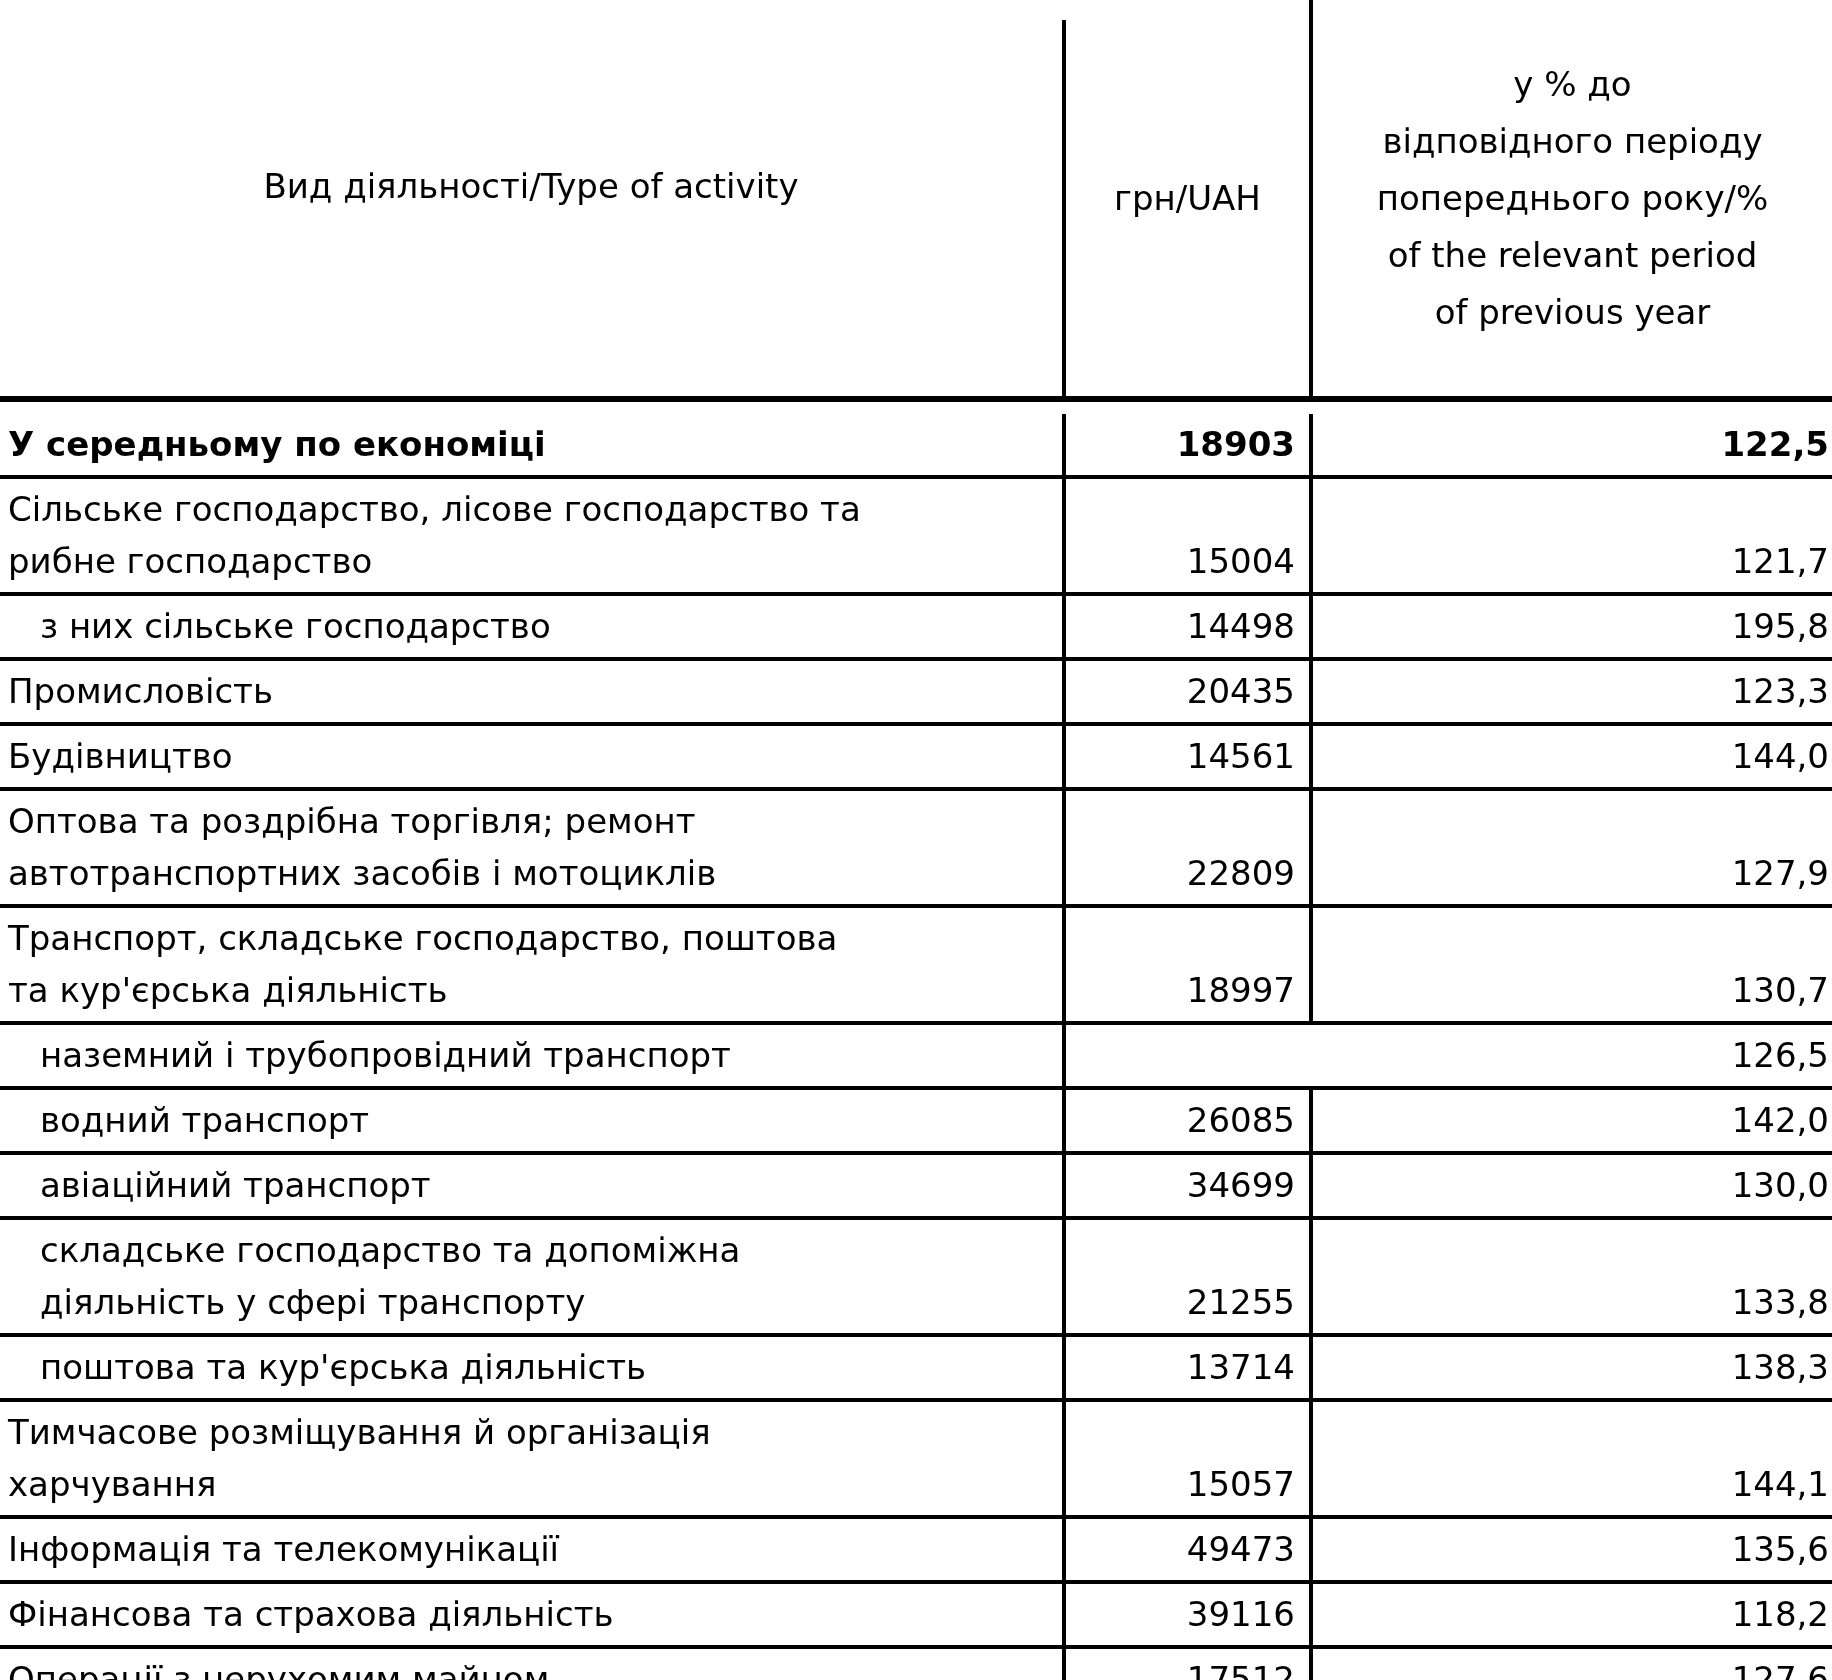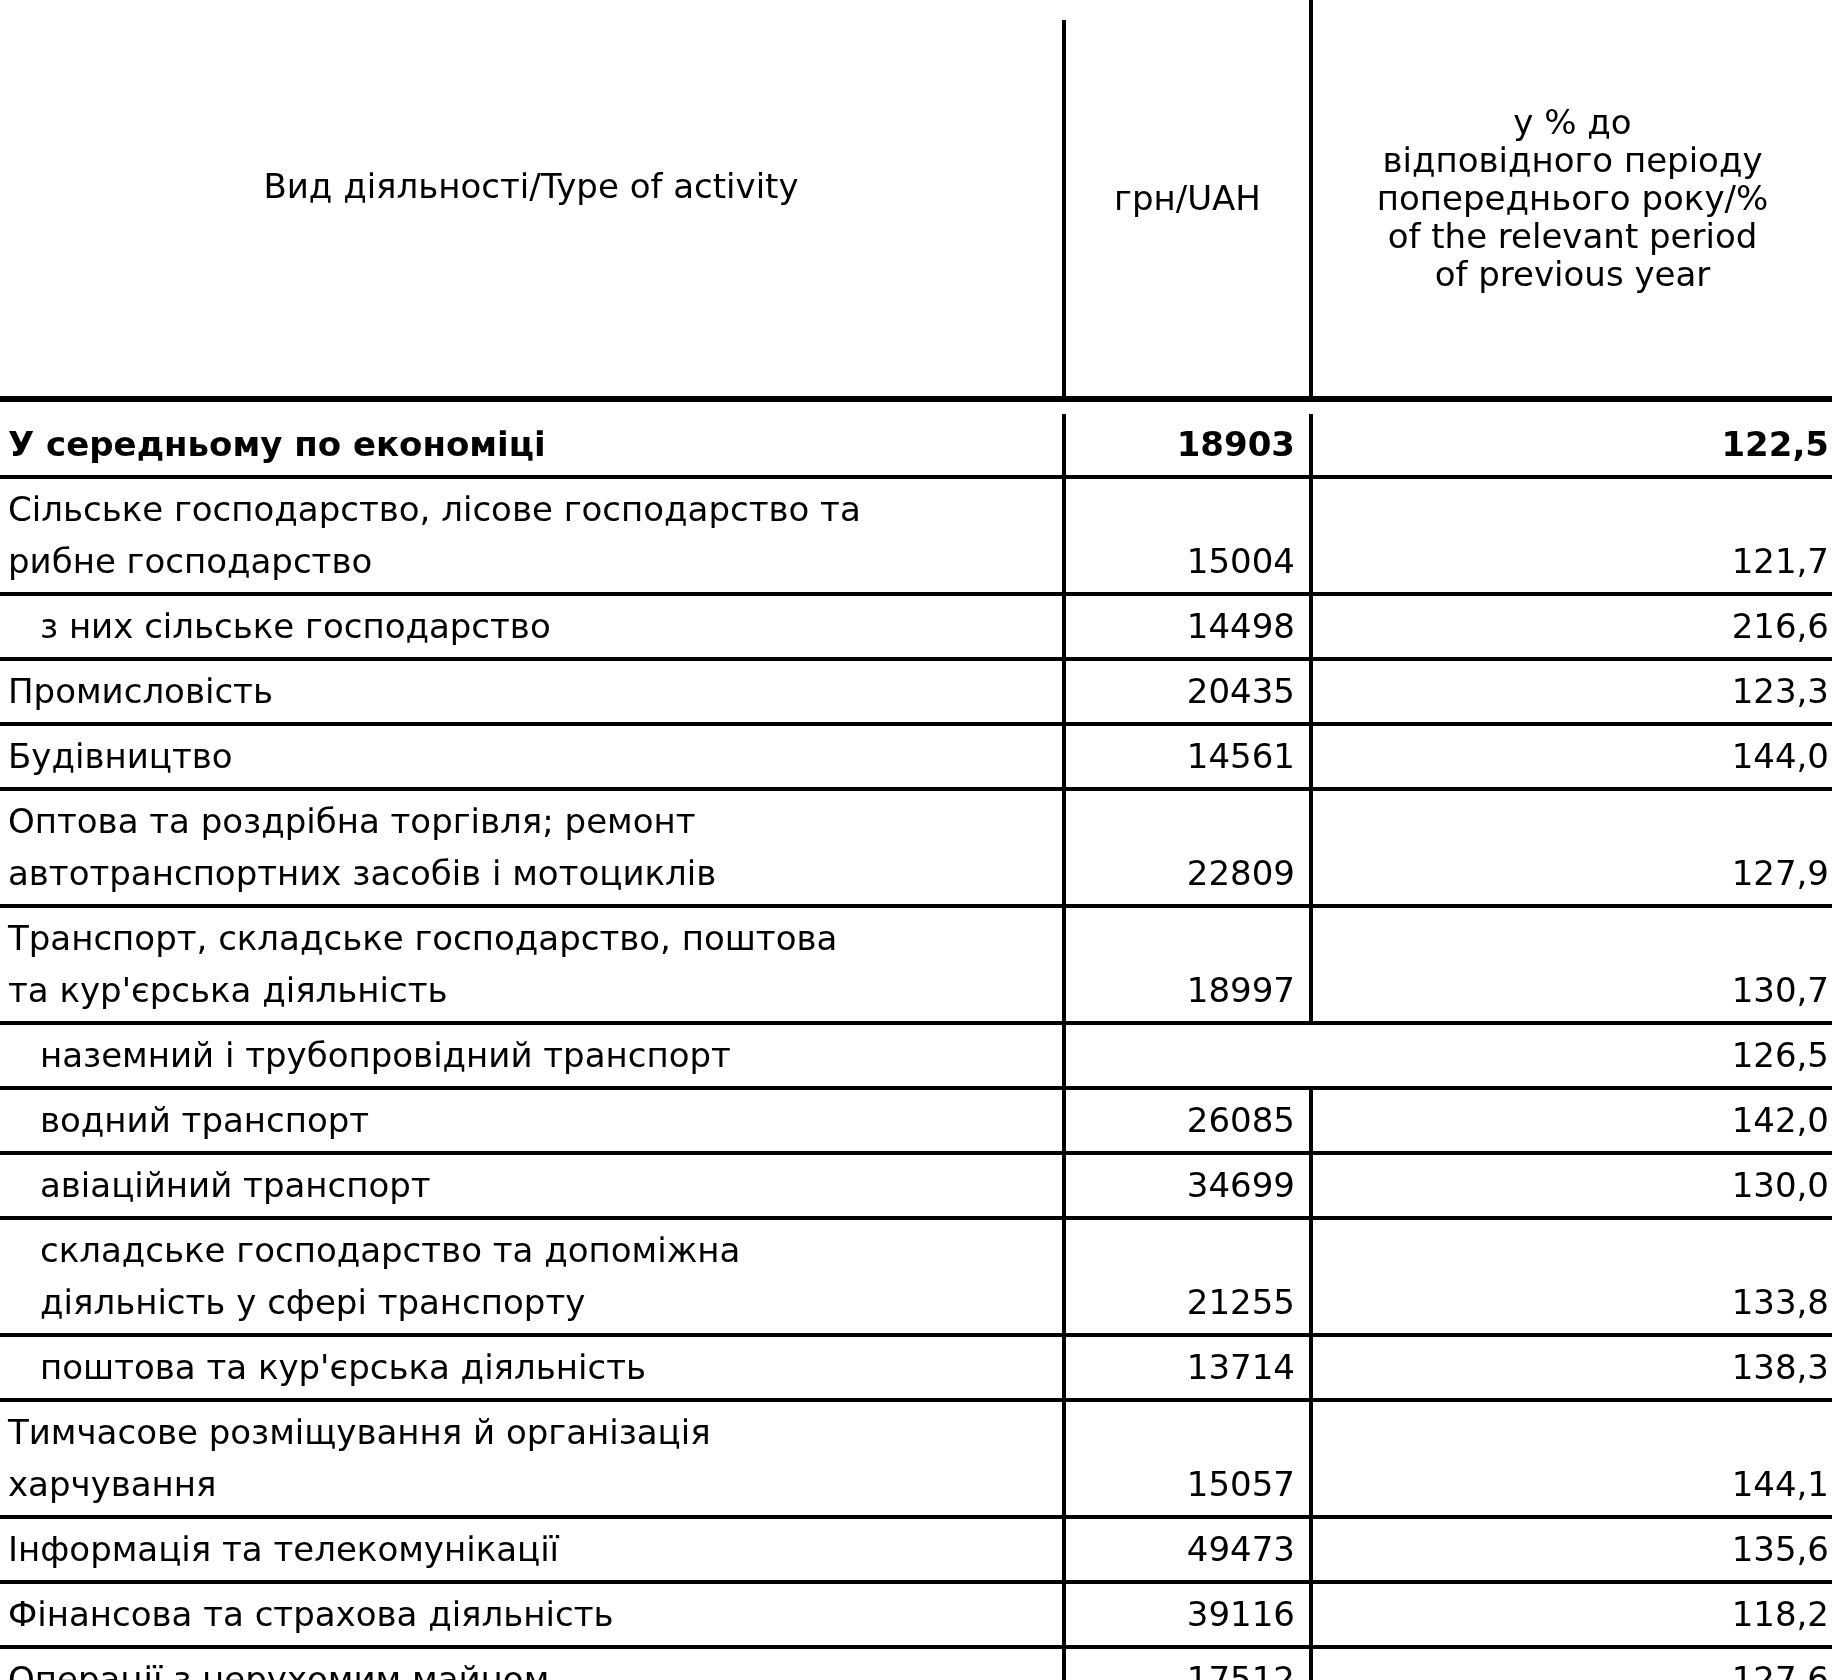--- a/index.html
+++ b/index.html
@@ -18,21 +18,21 @@
   
   .row.header { height: 402px; border-bottom: 6px solid #000; }
   .row.header .cell {
     display: flex;
     align-items: center;
     justify-content: center;
     text-align: center;
     line-height: 46px;
   }
   .row.header .c1 { padding-bottom: 44px; margin-top: 20px; }
-  .row.header .c3 { white-space: pre-line; line-height: 38px; }
+  .row.header .c3 { white-space: pre-line; line-height: 57px; }
 
   
   .row.data { min-height: 65px; border-bottom: 4px solid #000; }
   .row.data .cell {
     display: flex;
     align-items: flex-end;
     line-height: 52px;
   }
   .row.data.bold { font-weight: bold; margin-top: 12px; }
 
@@ -81,21 +81,21 @@
   <div class="row data">
     <div class="cell c1">Сільське господарство, лісове господарство та
 рибне господарство</div>
     <div class="cell c2">15004</div>
     <div class="cell c3">121,7</div>
   </div>
 
   <div class="row data">
     <div class="cell c1 indent">з них сільське господарство</div>
     <div class="cell c2">14498</div>
-    <div class="cell c3">216,6</div>
+    <div class="cell c3">195,8</div>
   </div>
 
   <div class="row data">
     <div class="cell c1">Промисловість</div>
     <div class="cell c2">20435</div>
     <div class="cell c3">123,3</div>
   </div>
 
   <div class="row data">
     <div class="cell c1">Будівництво</div>

